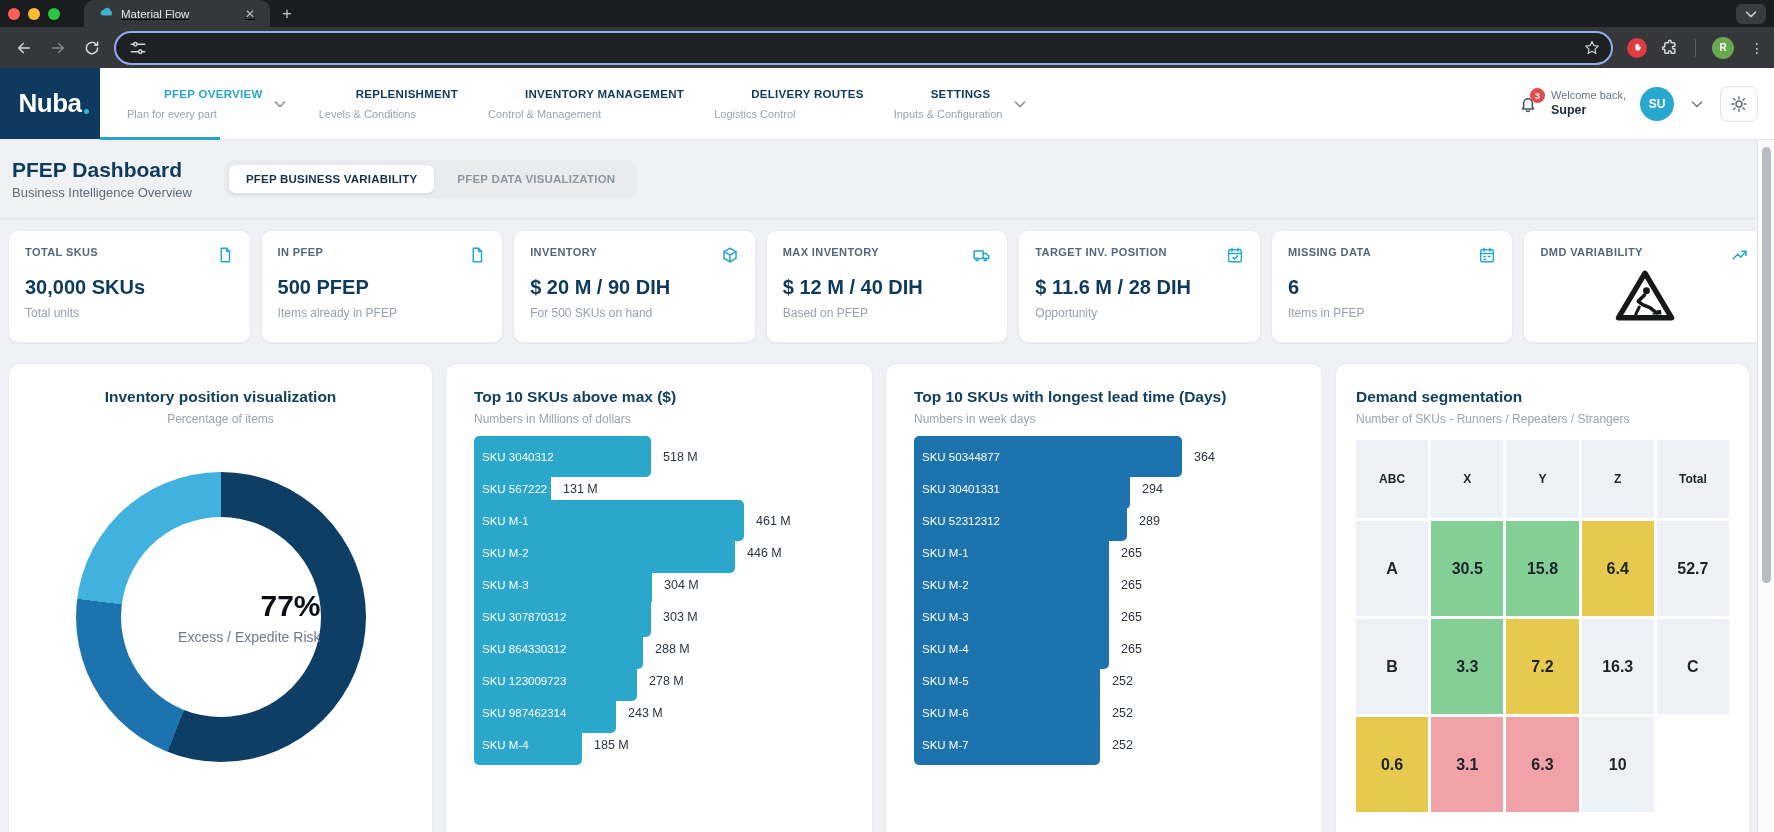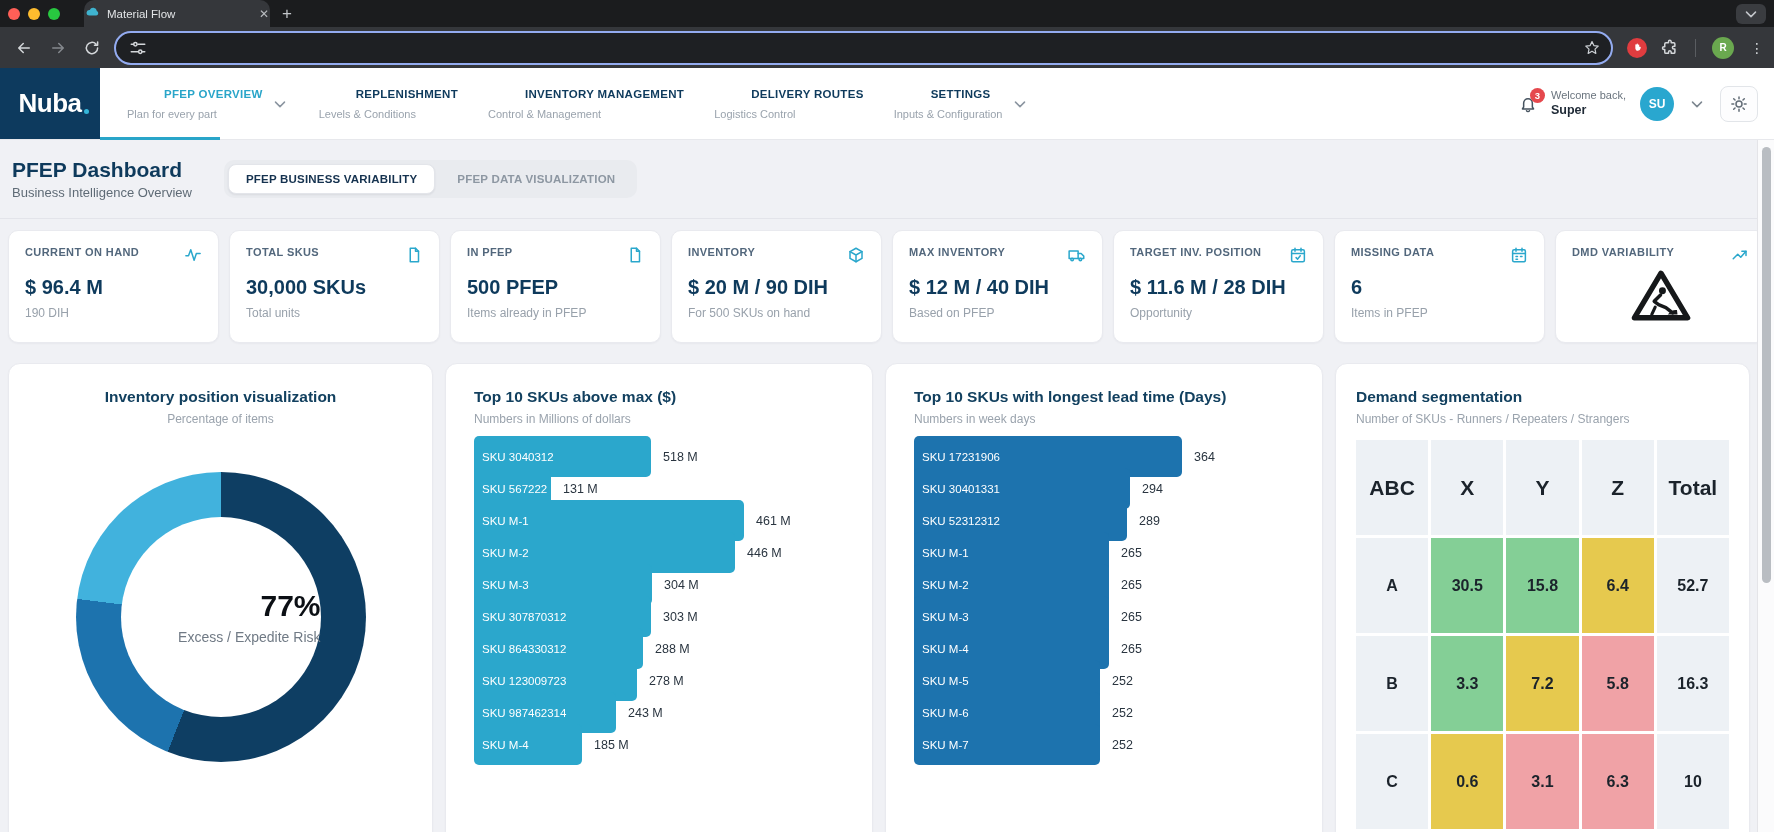--- a/index.html
+++ b/index.html
@@ -5,21 +5,21 @@
   * { margin:0; padding:0; box-sizing:border-box; }
   html,body { width:1774px; height:832px; }
   body {
     font-family:"Liberation Sans","DejaVu Sans",sans-serif;
     background:#f0f1f5; overflow:hidden; position:relative;
   }
   
   .tabstrip { height:27px; background:#1b1c1e; display:flex; align-items:center; padding:0 8px; }
   .traffic { display:flex; gap:8px; margin-right:24px; }
   .traffic span { width:12px; height:12px; border-radius:50%; display:block; }
-  .btab { height:27px; width:186px; background:#35373b; border-radius:10px 10px 0 0; display:flex; align-items:center; padding:0 1px; gap:7px; margin-top:0; position:relative; top:0; }
+  .btab { height:27px; width:186px; background:#35373b; border-radius:10px 10px 0 0; display:flex; align-items:center; padding:0 15px; gap:7px; margin-top:0; position:relative; top:0;text-decoration:underline; }
   .btab-title { color:#e2e4e6; font-size:11.5px; flex:1; white-space:nowrap; overflow:hidden; }
   .btab-close { color:#b9bcc0; font-size:12px; line-height:1; cursor:default; }
   .newtab { color:#c3c6ca; font-size:17px; margin-left:12px; line-height:1; }
   .tabsearch { margin-left:auto; width:30px; height:20px; border-radius:6px; background:#3a3c40; color:#c3c6ca; display:flex; align-items:center; justify-content:center; }
   .toolbar { height:41px; background:#35373b; display:flex; align-items:center; padding:0 10px; gap:6px; }
   .tb-btn { width:28px; height:28px; display:flex; align-items:center; justify-content:center; color:#d4d7da; }
   .tb-btn.dim { color:#85898e; }
   .omnibox { flex:1; height:30px; background:#1e2023; border-radius:15px; outline:2px solid #93abf0; display:flex; align-items:center; padding:0 10px 0 12px; margin:0 10px 0 4px; }
   .omni-input { background:transparent; border:none; outline:none; color:#e4e6e8; font-size:13px; flex:1; font-family:inherit; }
   .omni-star { color:#cdd1d5; display:flex; }
@@ -81,21 +81,21 @@
   .donut-val { font-size:30px; font-weight:bold; color:#0b0f14; }
   .donut-lab { font-size:14px; color:#707a85; margin-top:6px; }
   
   .bars-list { margin-top:18px; }
   .bar-row { display:flex; align-items:center; height:25px; margin-bottom:7px; }
   .bar { height:41px; border-radius:5px; display:flex; align-items:center; padding:0 8px; color:#fff; font-size:11.5px; white-space:nowrap; overflow:hidden; }
   .bar-val { font-size:12.5px; color:#2a3540; margin-left:12px; white-space:nowrap; }
   
   .seg-table { display:grid; grid-template-columns:repeat(5,1fr); gap:3px; margin-top:14px; }
   .seg-cell { background:#edf1f5; display:flex; align-items:center; justify-content:center; font-weight:bold; color:#1b232b; font-size:16px; height:95px; }
-  .seg-cell.head { height:95px; font-size:21px; }
+  .seg-cell.head { height:78px; font-size:12px; }
   
   .scrollbar { position:absolute; top:140px; right:0; bottom:0; width:17px; background:#fbfbfc; border-left:1px solid #e4e4e8; }
   .scroll-thumb { position:absolute; top:7px; left:4px; width:9px; height:436px; border-radius:5px; background:#b9bdc2; }
 </style>
 </head>
 <body>
 
 <div class="tabstrip">
   <div class="traffic">
     <span style="background:#ff5f57"></span>
@@ -244,32 +244,20 @@
   </div>
   <div class="tabgroup">
     <button class="tabbtn active">PFEP BUSINESS VARIABILITY</button>
     <button class="tabbtn">PFEP DATA VISUALIZATION</button>
   </div>
 </div>
 
 <div class="kpi-row" id="kpi-row">
     <div class="kpi">
       <div class="kpi-top">
-      <span class="kpi-title">CURRENT ON HAND</span>
-      <span class="kpi-ic">
-          <svg width="18" height="18" viewBox="0 0 24 24" fill="none" stroke="currentColor" stroke-width="2" stroke-linecap="round" stroke-linejoin="round">
-            <path d="M2.5 13h3.5l3-8 4.5 14 3-9h5"></path>
-          </svg>
-        </span>
-    </div>
-      <div class="kpi-value">$ 96.4 M</div>
-            <div class="kpi-sub">190 DIH</div>
-    </div>
-    <div class="kpi">
-      <div class="kpi-top">
       <span class="kpi-title">TOTAL SKUS</span>
       <span class="kpi-ic">
           <svg width="18" height="18" viewBox="0 0 24 24" fill="none" stroke="currentColor" stroke-width="2" stroke-linecap="round" stroke-linejoin="round">
             <path d="M7 3h7l4 4v14H7z"></path>
             <path d="M14 3v4h4"></path>
           </svg>
         </span>
     </div>
       <div class="kpi-value">30,000 SKUs</div>
             <div class="kpi-sub">Total units</div>
@@ -421,21 +409,21 @@
                      <span class="bar-val">185 M</span>
         </div>
       </div>
   </div>
 
   <div class="panel bars2">
     <div class="p-title">Top 10 SKUs with longest lead time (Days)</div>
     <div class="p-sub">Numbers in week days</div>
     <div class="bars-list" id="bars2">
         <div class="bar-row">
-          <div class="bar" style="width:268px;background:#1d73ae">SKU 17231906</div>
+          <div class="bar" style="width:268px;background:#1d73ae">SKU 50344877</div>
                      <span class="bar-val">364</span>
         </div>
         <div class="bar-row">
           <div class="bar" style="width:216px;background:#1d73ae">SKU 30401331</div>
                      <span class="bar-val">294</span>
         </div>
         <div class="bar-row">
           <div class="bar" style="width:213px;background:#1d73ae">SKU 52312312</div>
                      <span class="bar-val">289</span>
         </div>
@@ -480,21 +468,20 @@
         <div class="seg-cell head">Z</div>
         <div class="seg-cell head">Total</div>
         <div class="seg-cell">A</div>
         <div class="seg-cell" style="background: rgb(132, 207, 150);">30.5</div>
         <div class="seg-cell" style="background: rgb(132, 207, 150); text-align: right;">15.8</div>
         <div class="seg-cell" style="background: rgb(230, 201, 78);">6.4</div>
         <div class="seg-cell">52.7</div>
         <div class="seg-cell">B</div>
         <div class="seg-cell" style="background: rgb(132, 207, 150);">3.3</div>
         <div class="seg-cell" style="background: rgb(230, 201, 78);">7.2</div>
-        <div class="seg-cell" style="background: rgb(240, 162, 166);">5.8</div>
         <div class="seg-cell">16.3</div>
         <div class="seg-cell">C</div>
         <div class="seg-cell" style="background: rgb(230, 201, 78);">0.6</div>
         <div class="seg-cell" style="background: rgb(240, 162, 166);">3.1</div>
         <div class="seg-cell" style="background: rgb(240, 162, 166);">6.3</div>
         <div class="seg-cell">10</div>
       </div>
   </div>
 
 </div>

